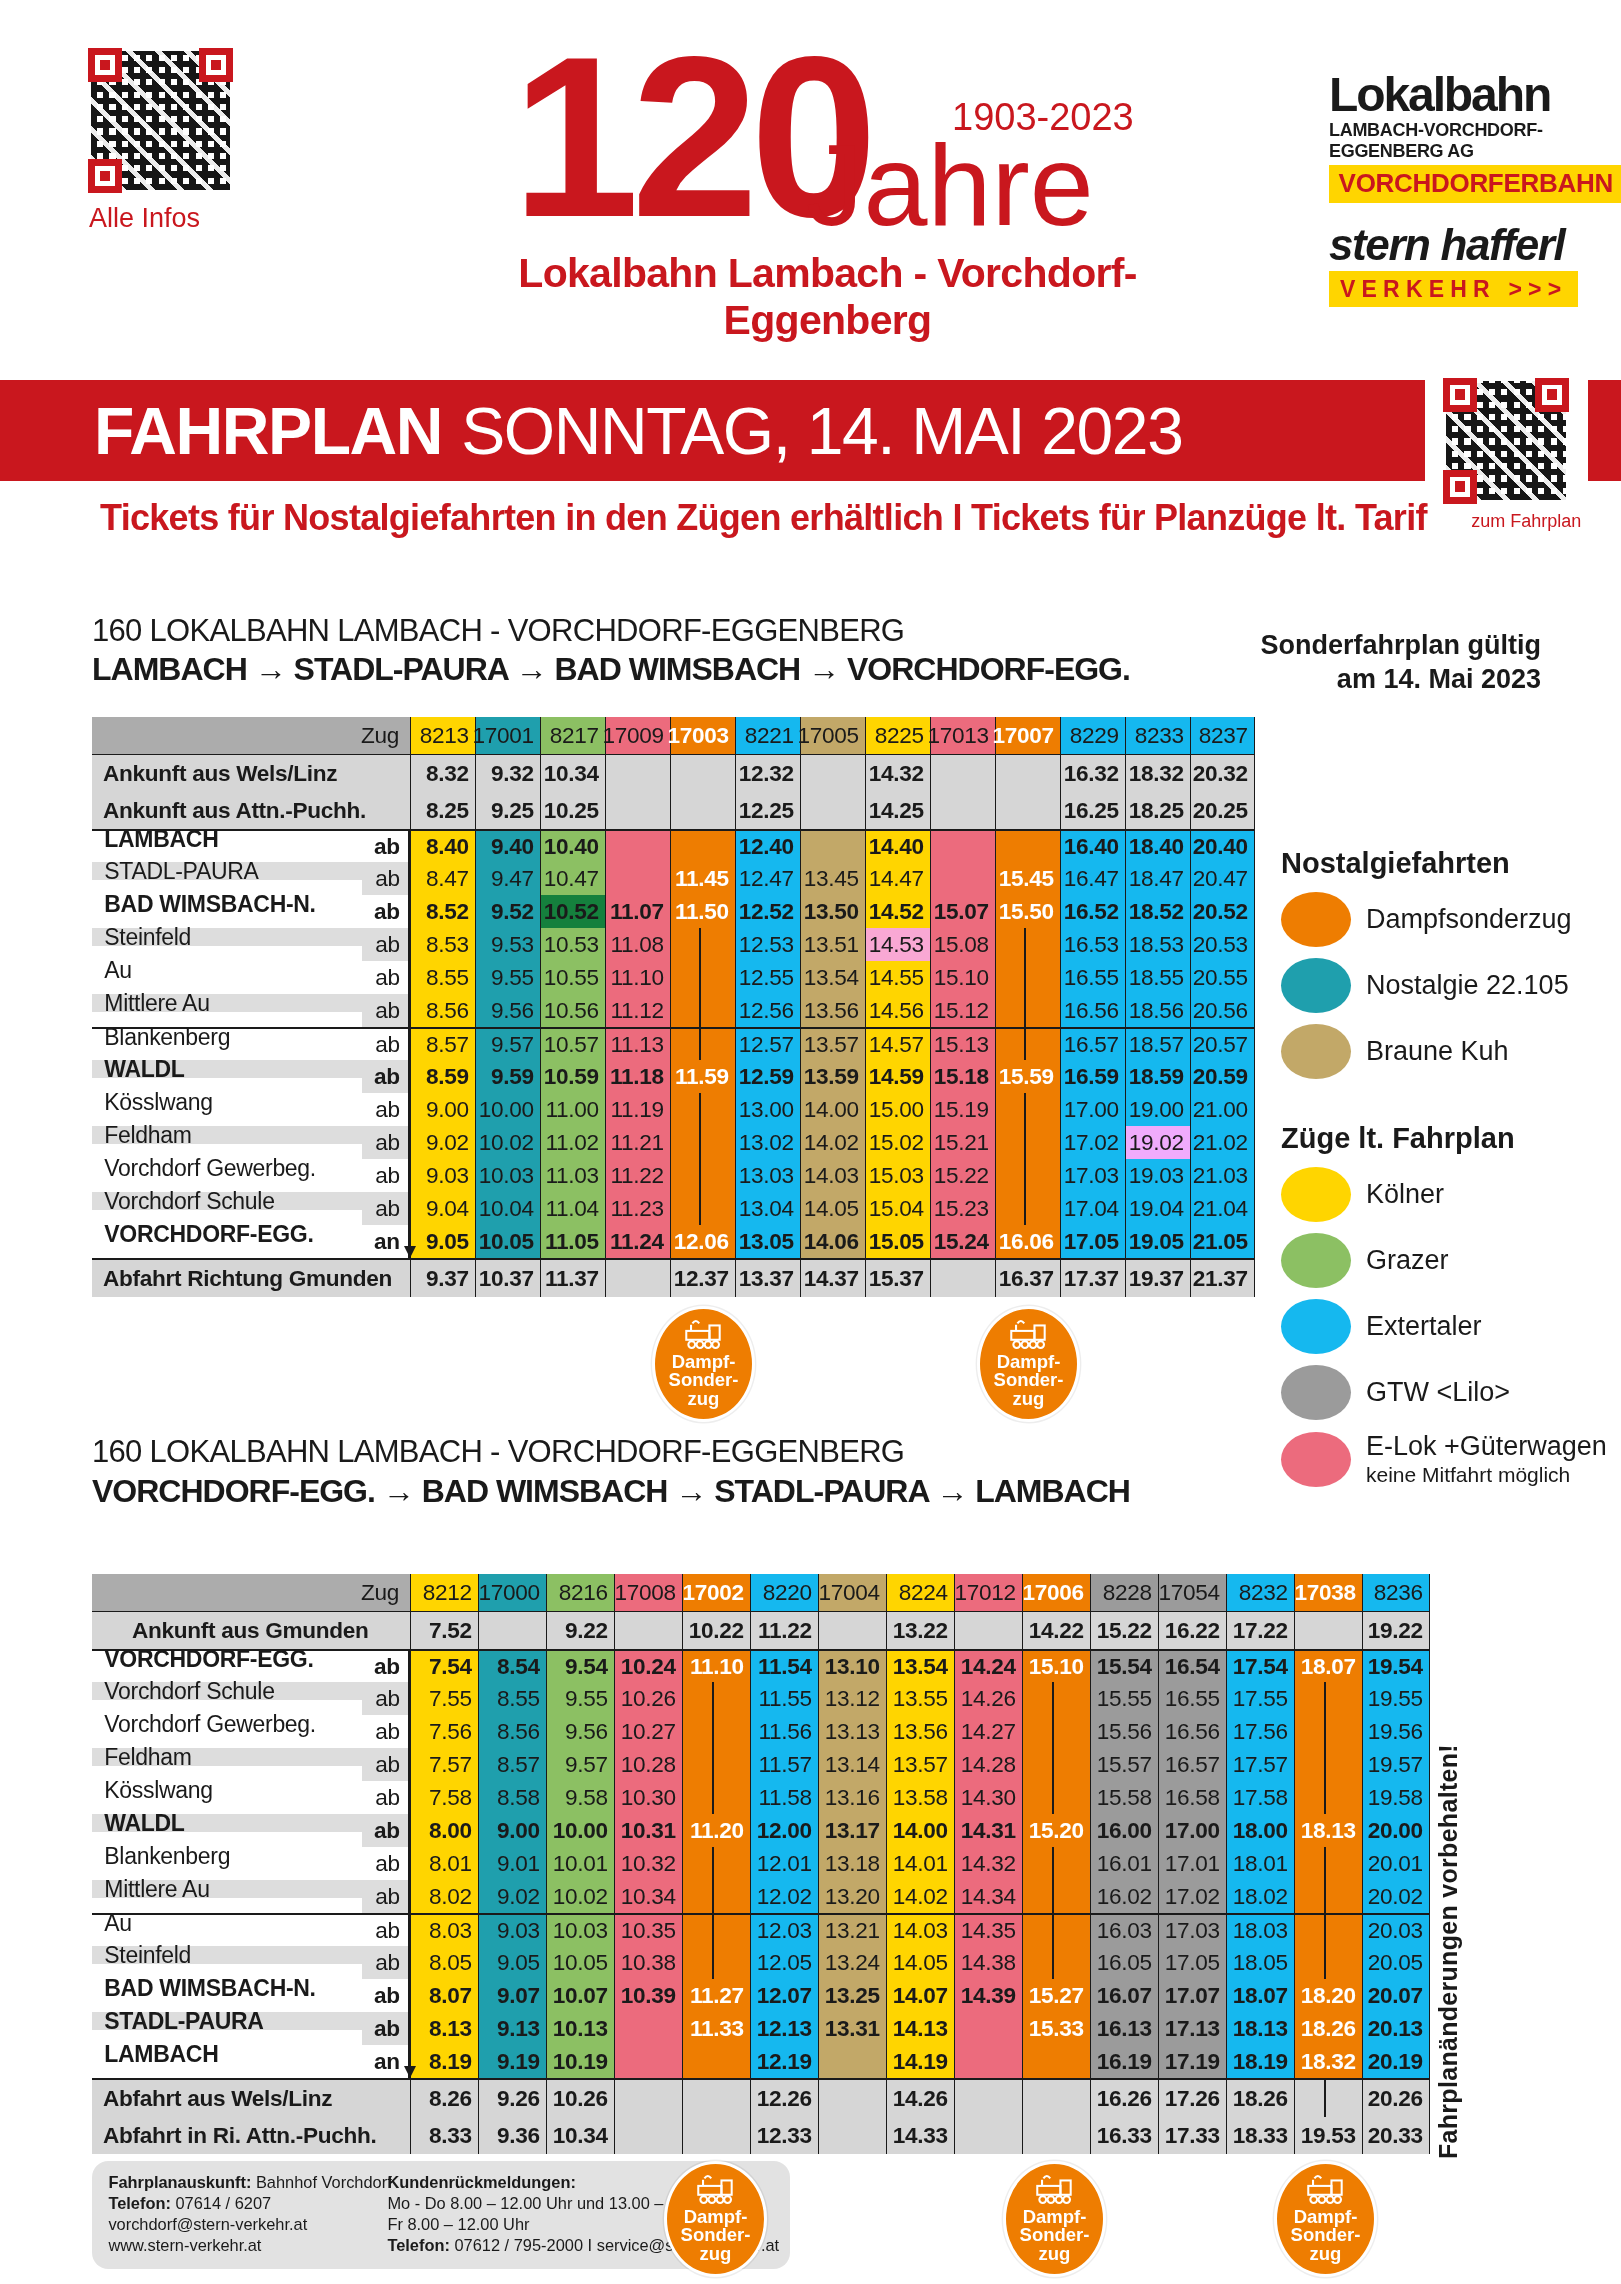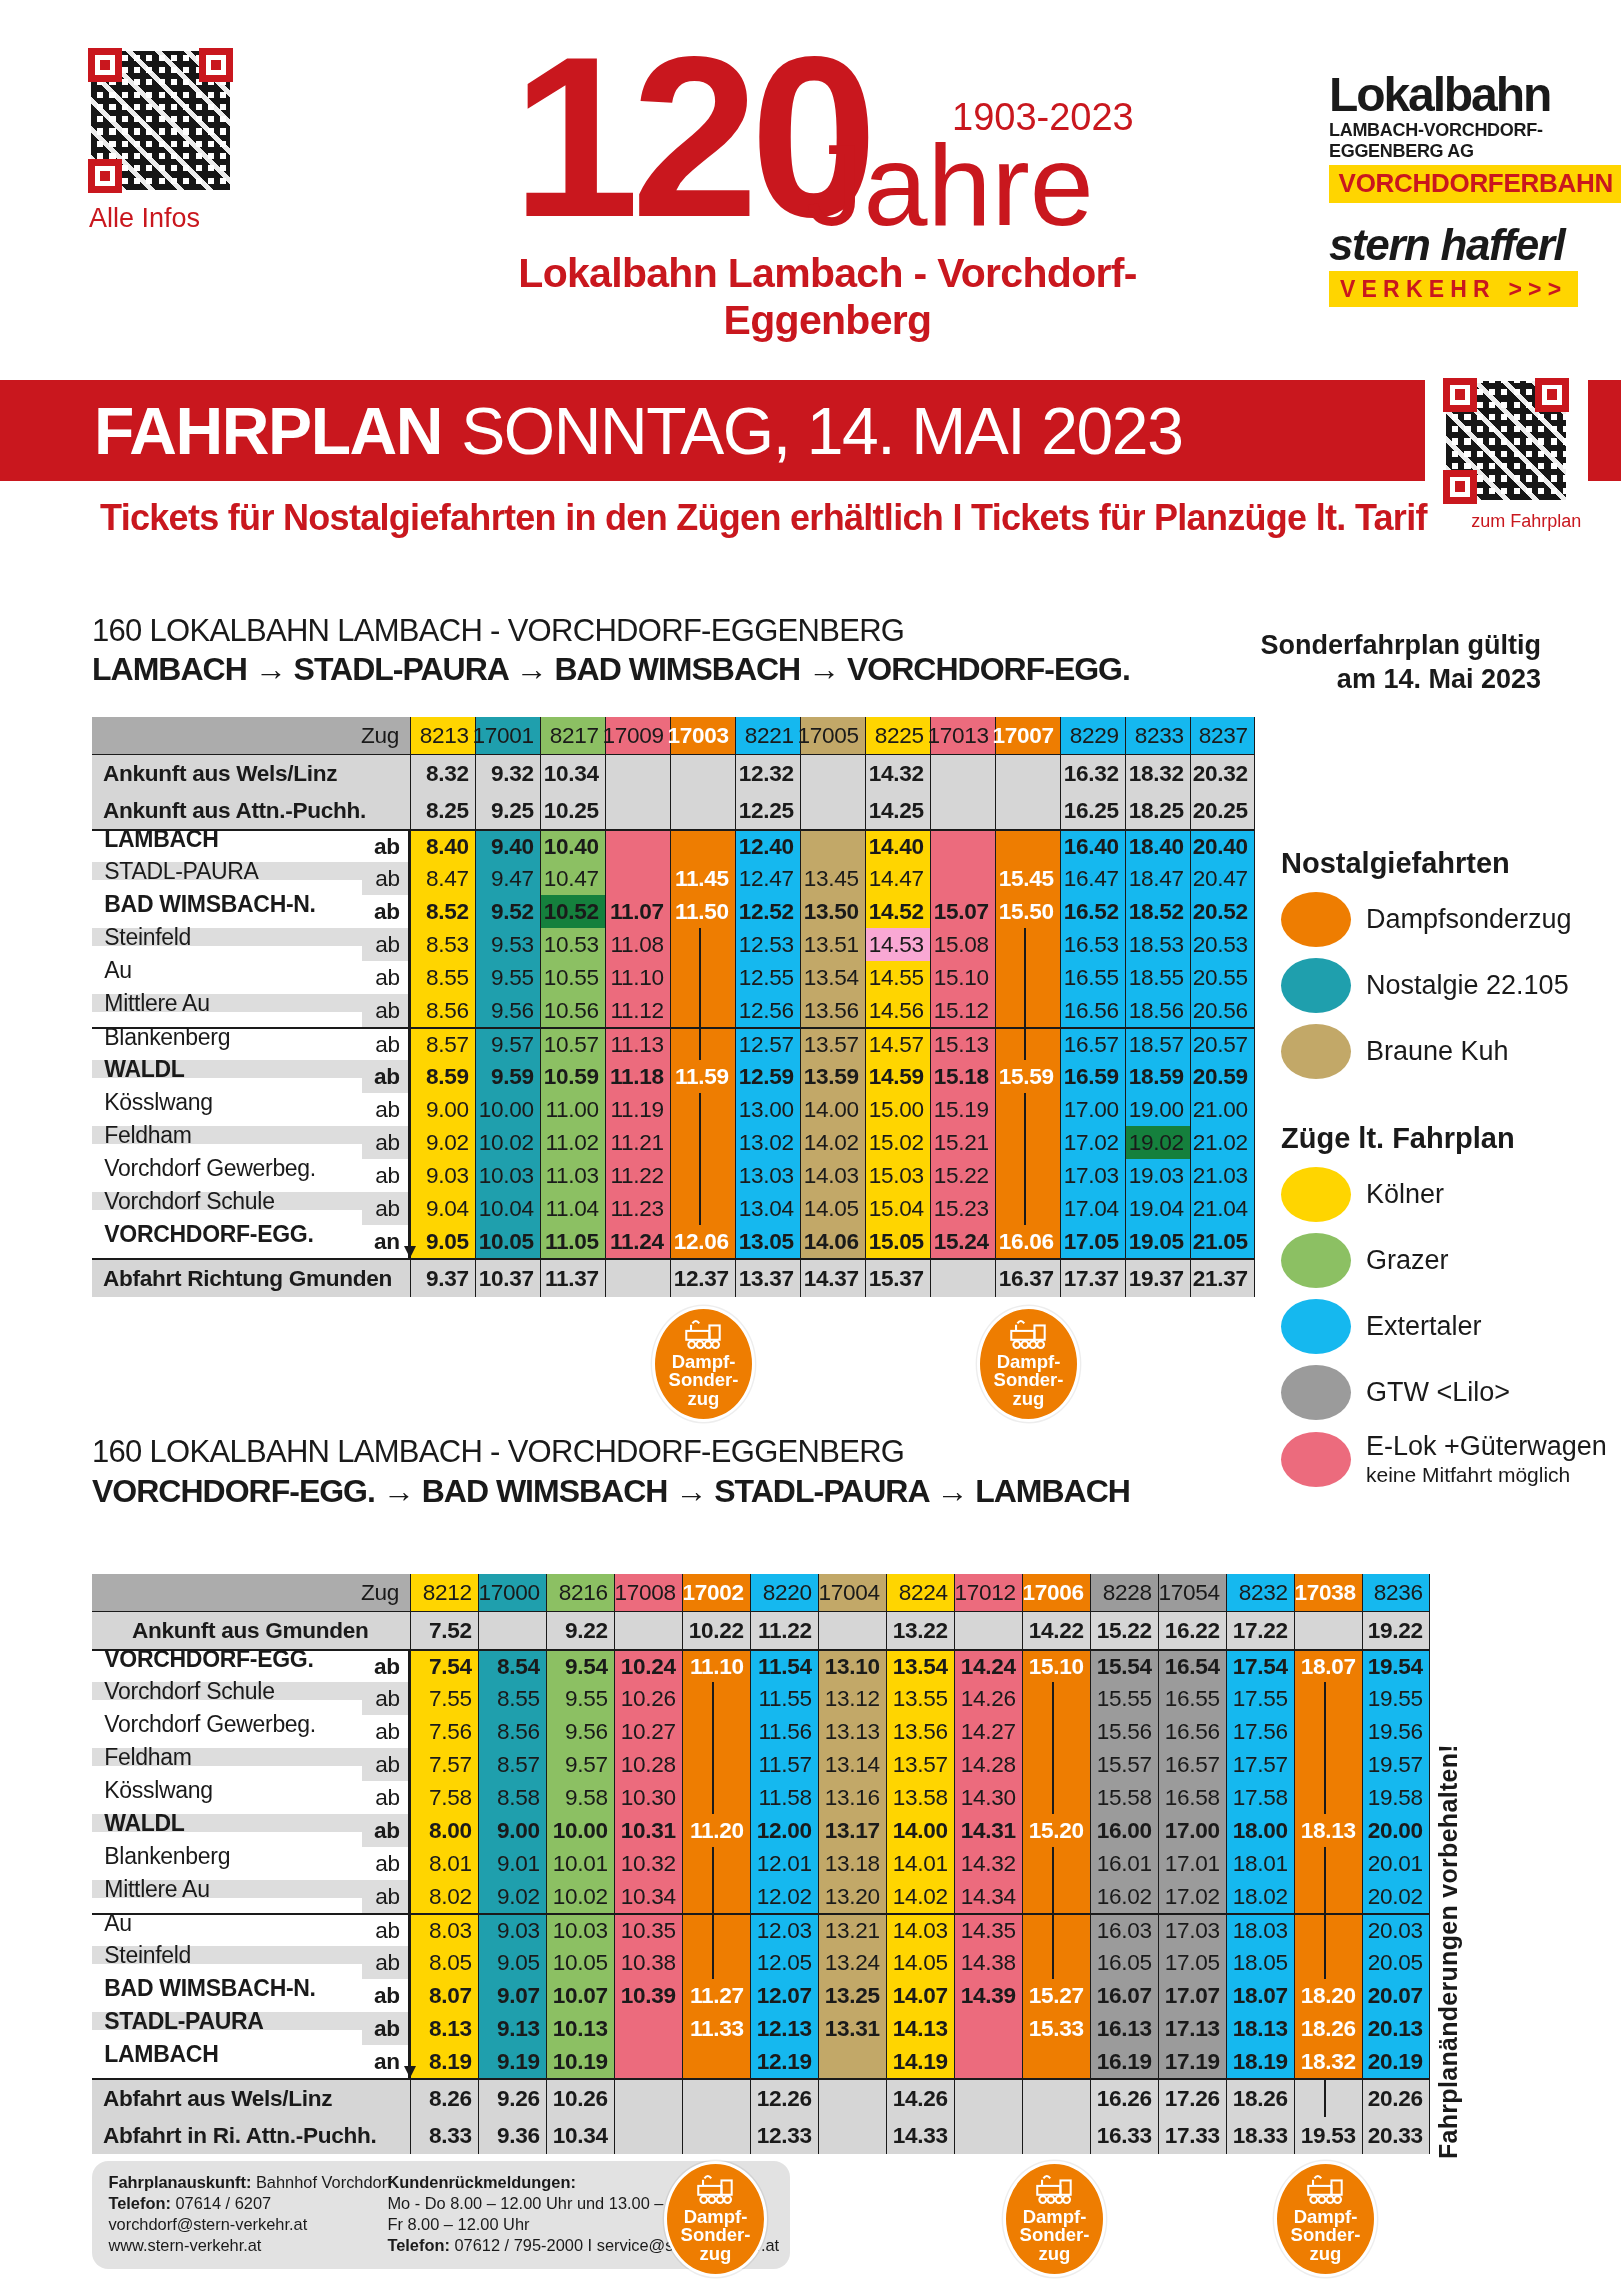--- a/index.html
+++ b/index.html
@@ -397,21 +397,21 @@
         <span class="pl"></span>
       </div>
       <div class="cell tm" style="background: rgb(21, 184, 239);">13.02</div>
       <div class="cell tm" style="background: rgb(194, 168, 104);">14.02</div>
       <div class="cell tm" style="background: rgb(255, 213, 0);">15.02</div>
       <div class="cell tm" style="background: rgb(236, 107, 125);">15.21</div>
       <div class="cell tm wt" style="background: rgb(238, 125, 1);">
         <span class="pl"></span>
       </div>
       <div class="cell tm" style="background: rgb(21, 184, 239);">17.02</div>
-      <div class="cell tm" style="background: #15803d;">19.02</div>
+      <div class="cell tm" style="background: #f0abfc;">19.02</div>
       <div class="cell tm lastcol" style="background: rgb(21, 184, 239);">21.02</div>
       <div class="cell stl">Vorchdorf Gewerbeg.</div>
       <div class="cell ab">ab</div>
       <div class="cell tm" style="background: rgb(255, 213, 0);">9.03</div>
       <div class="cell tm" style="background: rgb(31, 159, 173);">10.03</div>
       <div class="cell tm" style="background: rgb(140, 192, 99);">11.03</div>
       <div class="cell tm" style="background: rgb(236, 107, 125);">11.22</div>
       <div class="cell tm wt" style="background: rgb(238, 125, 1);">
         <span class="pl"></span>
       </div>

